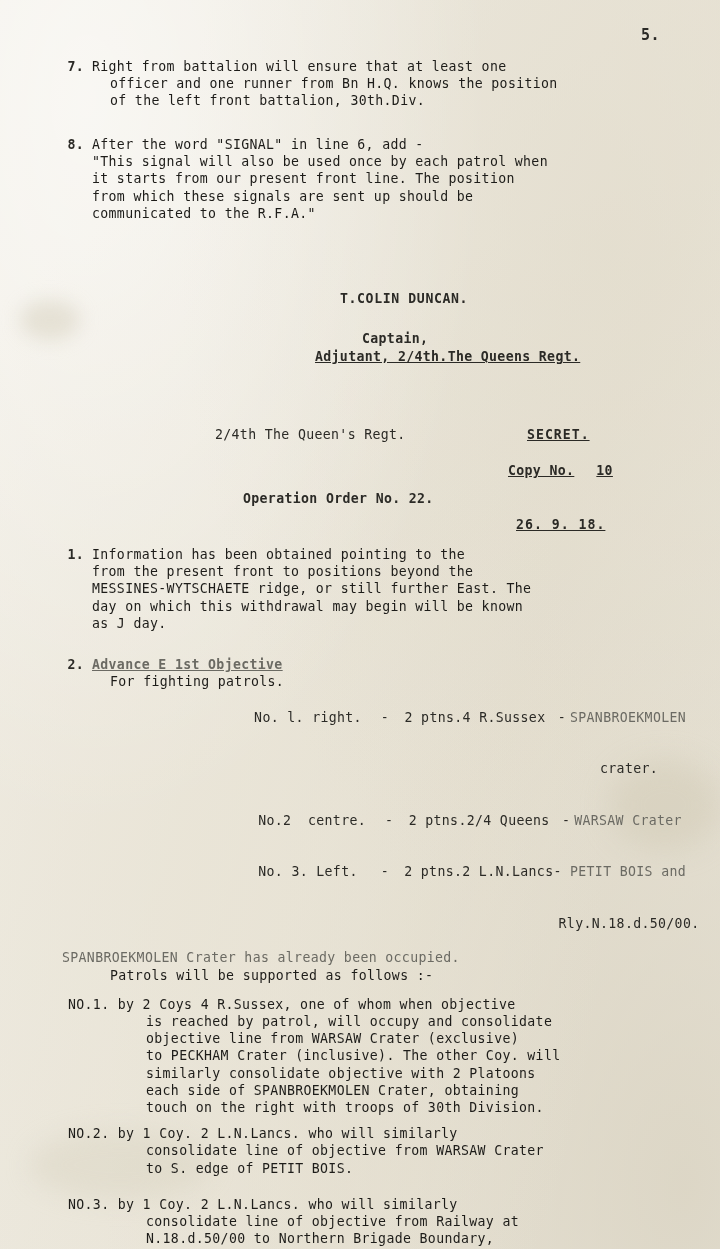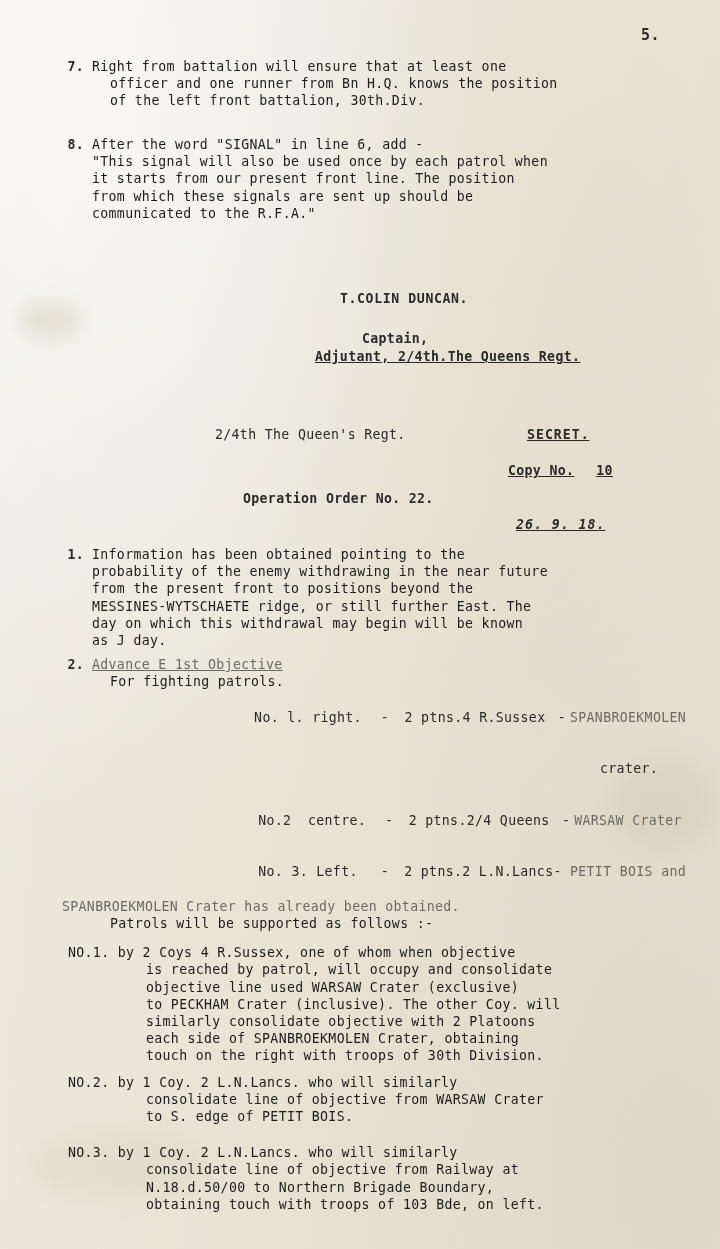--- a/index.html
+++ b/index.html
@@ -64,35 +64,35 @@
     flex: 0 0 30px;
     text-align: right;
     font-weight: bold;
     padding-right: 8px;
   }
   .body-txt { flex: 1 1 auto; }
   .line { white-space: pre; }
   .ind1 { padding-left: 18px; }
   .ind3 { padding-left: 54px; }
   .ul { text-decoration: underline; }
-  .bold { font-weight: normal; }
+  .bold { font-weight: bold; }
   .faint { color: #6b6a63; }
   .dark { color: #1d1c19; }
 
   .block-7 { position: absolute; top: 0px; left: 54px; right: 10px; }
   .block-8 { position: absolute; top: 78px; left: 54px; right: 4px; }
   .sig-name { position: absolute; top: 232px; left: 340px; font-weight: bold; letter-spacing: 0.6px; }
   .sig-cap { position: absolute; top: 272px; left: 362px; font-weight: bold; }
   .sig-adj { position: absolute; top: 290px; left: 278px; font-weight: bold; text-decoration: underline; margin-left: 37px; }
 
   .hdr-unit { position: absolute; top: 368px; left: 215px; font-weight: normal; }
   .hdr-secret { position: absolute; top: 368px; left: 527px; font-weight: bold; text-decoration: underline; letter-spacing: 1px; }
   .hdr-copy { position: absolute; top: 404px; left: 508px; font-weight: bold; text-decoration: underline; }
   .hdr-oporder { position: absolute; top: 432px; left: 243px; font-weight: bold; }
-  .hdr-date { position: absolute; top: 458px; left: 516px; font-weight: bold; text-decoration: underline; letter-spacing: 1px; font-style: italic; }
+  .hdr-date { position: absolute; top: 458px; left: 516px; font-weight: bold; text-decoration: underline; letter-spacing: 1px; }
 
   .sec1 { position: absolute; top: 488px; left: 54px; right: 0px; }
   .sec2 { position: absolute; top: 598px; left: 54px; right: 0px; }
 
   .tbl { margin-top: 1px; }
   .tbl .row { white-space: pre; text-align: center; }
 
   .para-blk { margin-bottom: 9px; }
 </style>
 </head>
@@ -143,21 +143,20 @@
       <span>Copy No.</span><span style="display:inline-block;width:22px"></span><span>10</span>
     </div>
     <div class="hdr-oporder">Operation Order No. 22.</div>
     <div class="hdr-date">26.  9.  18.</div>
 
     <div class="sec1">
       <div class="para">
         <div class="num">1.</div>
         <div class="body-txt">
           <div class="line dark">Information has been obtained pointing to the</div>
-          <div class="line dark">probability of the enemy withdrawing in the near future</div>
           <div class="line dark">from the present front to positions beyond the</div>
           <div class="line dark">MESSINES-WYTSCHAETE ridge, or still further East. The</div>
           <div class="line dark">day on which this withdrawal may begin will be known</div>
           <div class="line dark">as J day.</div>
         </div>
       </div>
     </div>
 
     <div class="sec2">
       <div class="para">
@@ -175,31 +174,34 @@
               <span>crater.</span>
             </div>
 
             <div class="row">
               <span style="display:inline-block;width:132px">No.2  centre.</span><span style="display:inline-block;width:22px">-</span><span style="display:inline-block;width:158px">2 ptns.2/4 Queens</span><span style="display:inline-block;width:16px">-</span><span class="faint">WARSAW Crater</span>
             </div>
 
             <div class="row">
               <span style="display:inline-block;width:132px">No. 3. Left.</span><span style="display:inline-block;width:22px">-</span><span style="display:inline-block;width:174px">2 ptns.2 L.N.Lancs-</span><span class="faint">PETIT BOIS and</span>
             </div>
-          </div>
-
-          <div class="line faint" style="margin-left:-30px">SPANBROEKMOLEN Crater has already been obtained.</div>
+            <div class="row" style="padding-left:330px">
+              <span>Rly.N.18.d.50/00.</span>
+            </div>
+          </div>
+
+          <div class="line faint" style="margin-left:-30px">SPANBROEKMOLEN Crater has already been occupied.</div>
           <div class="line dark ind1">Patrols will be supported as follows :-</div>
 
           <div style="height:12px"></div>
 
           <div class="para-blk">
             <div class="line dark" style="margin-left:-24px"><span>NO.1.</span> <span>by 2 Coys 4 R.Sussex, one of whom when objective</span></div>
             <div class="line dark ind3">is reached by patrol, will occupy and consolidate</div>
-            <div class="line dark ind3">objective line used WARSAW Crater (exclusive)</div>
+            <div class="line dark ind3">objective line from WARSAW Crater (exclusive)</div>
             <div class="line dark ind3">to PECKHAM Crater (inclusive). The other Coy. will</div>
             <div class="line dark ind3">similarly consolidate objective with 2 Platoons</div>
             <div class="line dark ind3">each side of SPANBROEKMOLEN Crater, obtaining</div>
             <div class="line dark ind3">touch on the right with troops of 30th Division.</div>
           </div>
 
           <div class="para-blk">
             <div class="line dark" style="margin-left:-24px"><span>NO.2.</span> <span>by 1 Coy. 2 L.N.Lancs. who will similarly</span></div>
             <div class="line dark ind3">consolidate line of objective from WARSAW Crater</div>
             <div class="line dark ind3">to S. edge of PETIT BOIS.</div>

